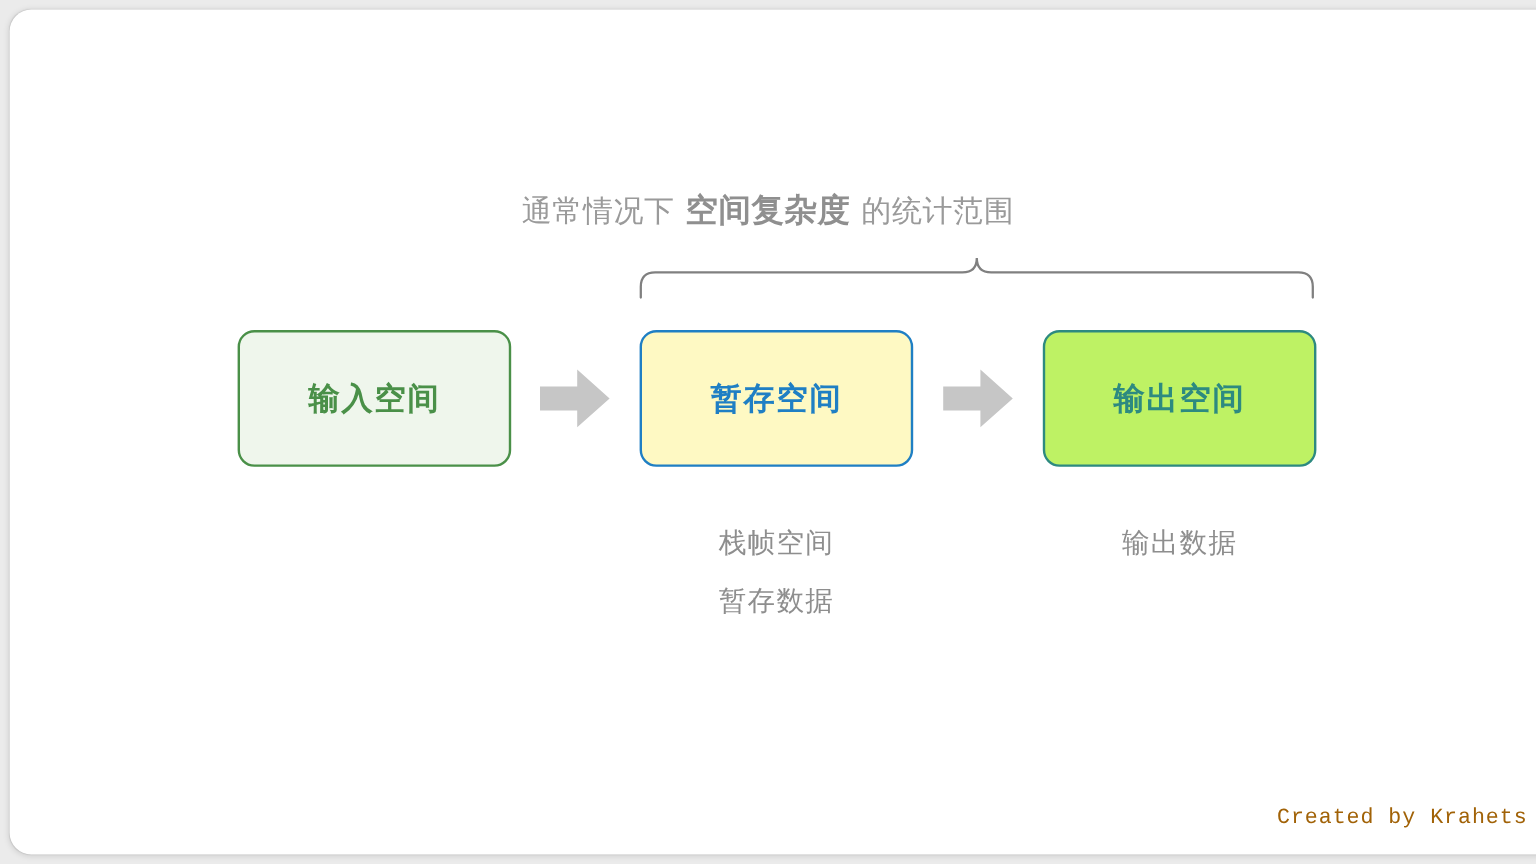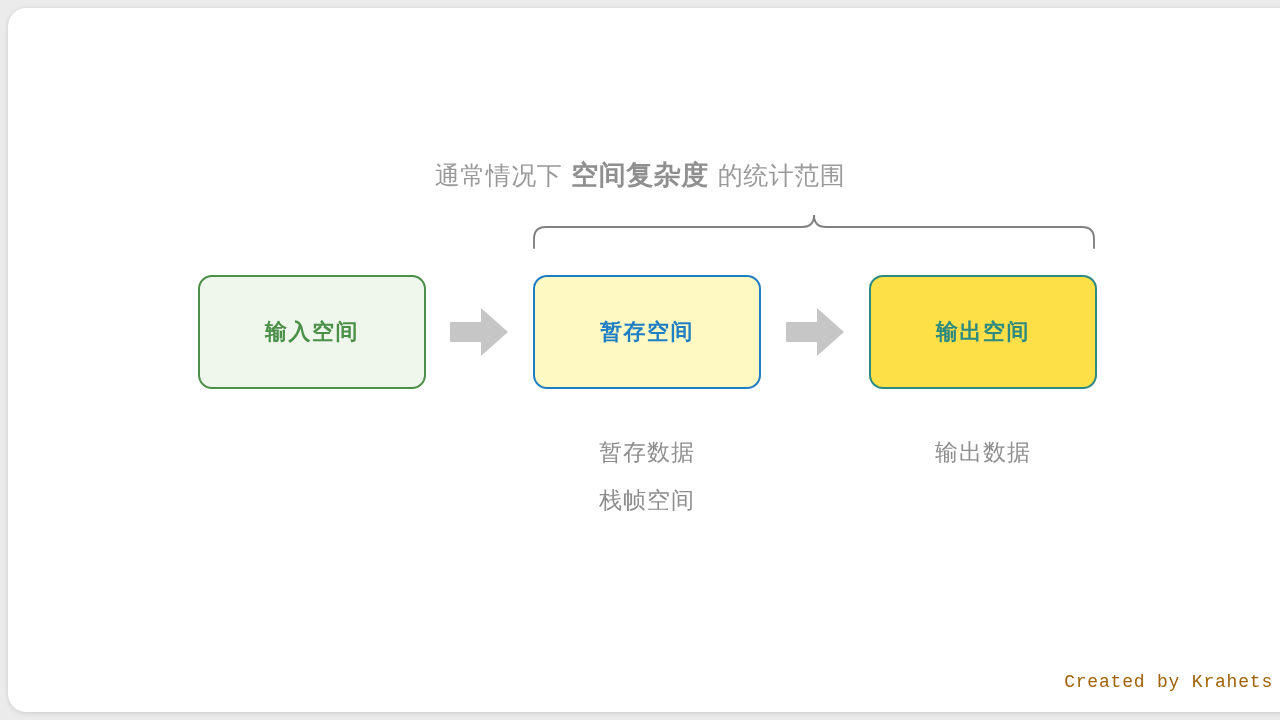--- a/index.html
+++ b/index.html
@@ -67,27 +67,27 @@
     top: 267px;
     width: 228px;
     height: 114px;
     border-radius: 14px;
     border-style: solid;
     border-width: 2px;
     box-sizing: border-box;
     display: flex;
     align-items: center;
     justify-content: center;
-    font-size: 22px;
+    font-size: 26px;
     font-weight: 700;
     letter-spacing: 1.5px;
   }
   #box-input  { left: 190px;  background: #eff6ec; border-color: #4a9048; color: #4a9048; }
   #box-temp   { left: 525px;  background: #fef9c3; border-color: #1f7fc4; color: #1f7fc4; }
-  #box-output { left: 861px;  background: #fde047; border-color: #2d8a80; color: #2d8a80; }
+  #box-output { left: 861px;  background: #bef264; border-color: #2d8a80; color: #2d8a80; }
 
   
   .arrow {
     position: absolute;
     top: 296px;
     width: 62px;
     height: 56px;
   }
   #arrow-1 { left: 440px; }
   #arrow-2 { left: 776px; }
@@ -142,22 +142,22 @@
   </div>
 
   <svg class="arrow" id="arrow-1" viewBox="0 0 62 56">
     <path d="M2,18 L33,18 L33,4 L60,28 L33,52 L33,38 L2,38 Z" fill="#c6c6c6"></path>
   </svg>
   <svg class="arrow" id="arrow-2" viewBox="0 0 62 56">
     <path d="M2,18 L33,18 L33,4 L60,28 L33,52 L33,38 L2,38 Z" fill="#c6c6c6"></path>
   </svg>
 
   <div class="sublabels" id="sub-temp">
+    <div>栈帧空间</div>
     <div>暂存数据</div>
-    <div>栈帧空间</div>
   </div>
   <div class="sublabels" id="sub-output">
     <div>输出数据</div>
   </div>
 
   <div id="credit">Created by Krahets</div>
 
 </div>
 
 </body></html>

